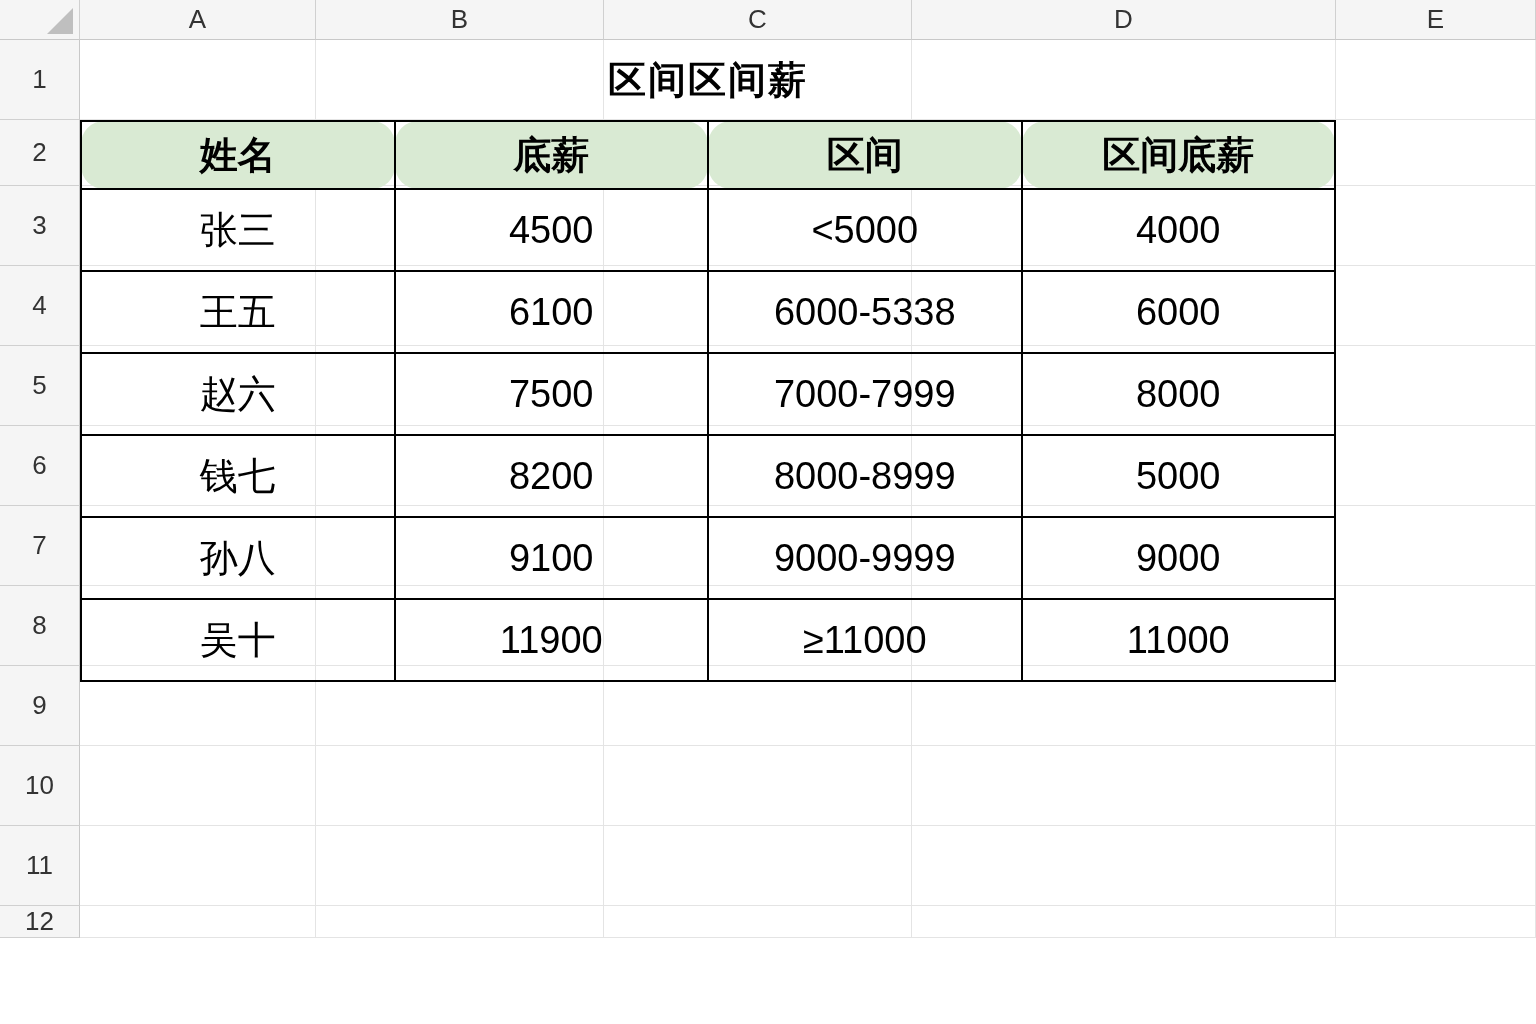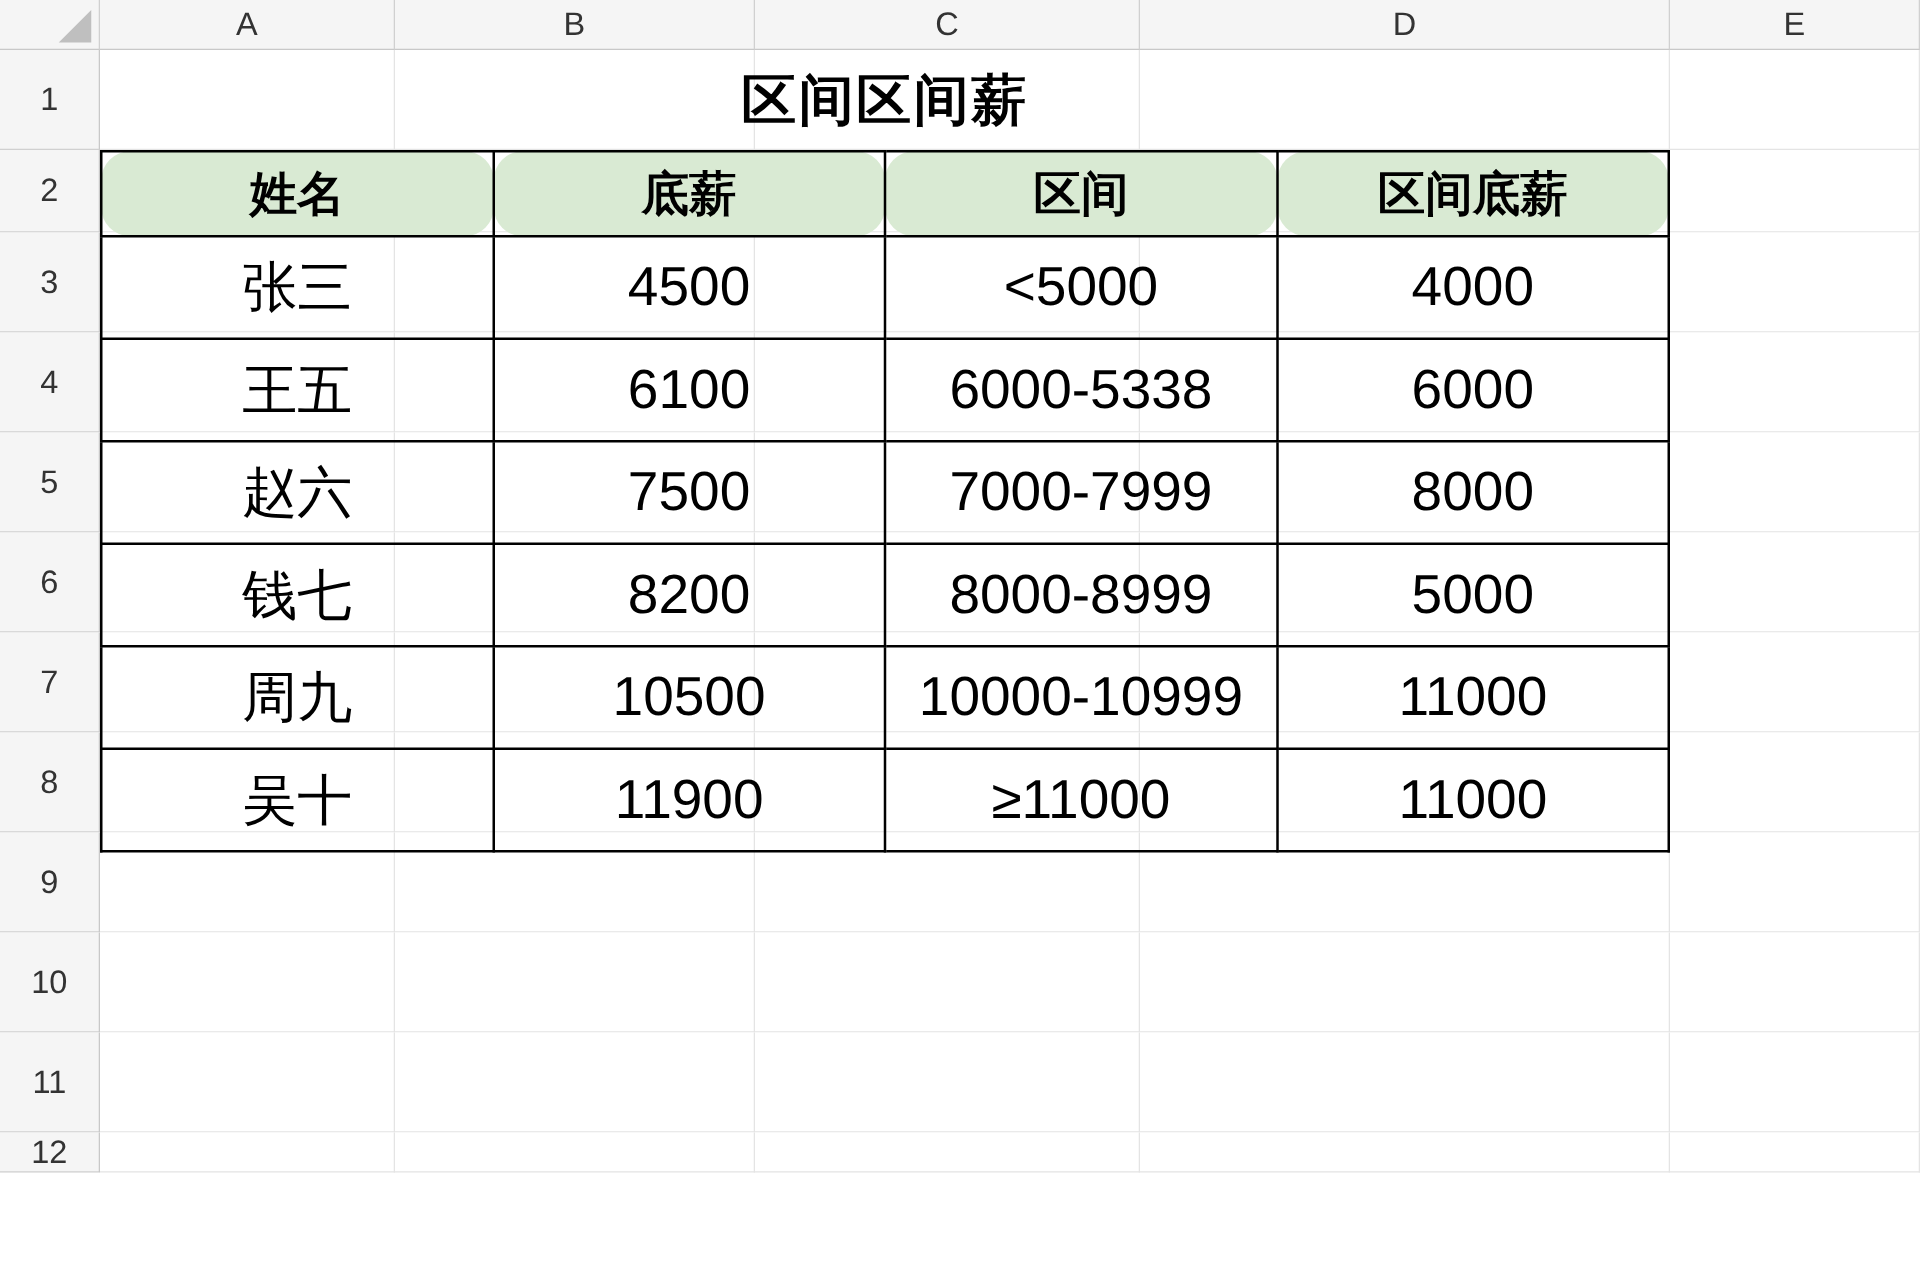--- a/index.html
+++ b/index.html
@@ -82,21 +82,21 @@
     left: 80px;
     top: 40px;
     width: 1256px;
     border-collapse: collapse;
     table-layout: fixed;
   }
   .datatable td {
     border: 2px solid #000000;
     text-align: center;
     vertical-align: middle;
-    font-size: 44px;
+    font-size: 38px;
     color: #000000;
     padding: 0;
   }
   .title-cell {
     border: none !important;
     height: 80px;
     font-size: 46px;
     font-weight: bold;
     letter-spacing: 2px;
   }
@@ -244,24 +244,24 @@
       <td class="col-c">7000-7999</td>
       <td class="col-d">8000</td>
     </tr>
     <tr class="datarow">
       <td class="col-a">钱七</td>
       <td class="col-b">8200</td>
       <td class="col-c">8000-8999</td>
       <td class="col-d">5000</td>
     </tr>
     <tr class="datarow">
-      <td class="col-a">周九</td>
-      <td class="col-b">10500</td>
-      <td class="col-c">10000-10999</td>
-      <td class="col-d">11000</td>
+      <td class="col-a">孙八</td>
+      <td class="col-b">9100</td>
+      <td class="col-c">9000-9999</td>
+      <td class="col-d">9000</td>
     </tr>
     <tr class="datarow">
       <td class="col-a">吴十</td>
       <td class="col-b">11900</td>
       <td class="col-c">≥11000</td>
       <td class="col-d">11000</td>
     </tr>
   </tbody>
     </table>
 

